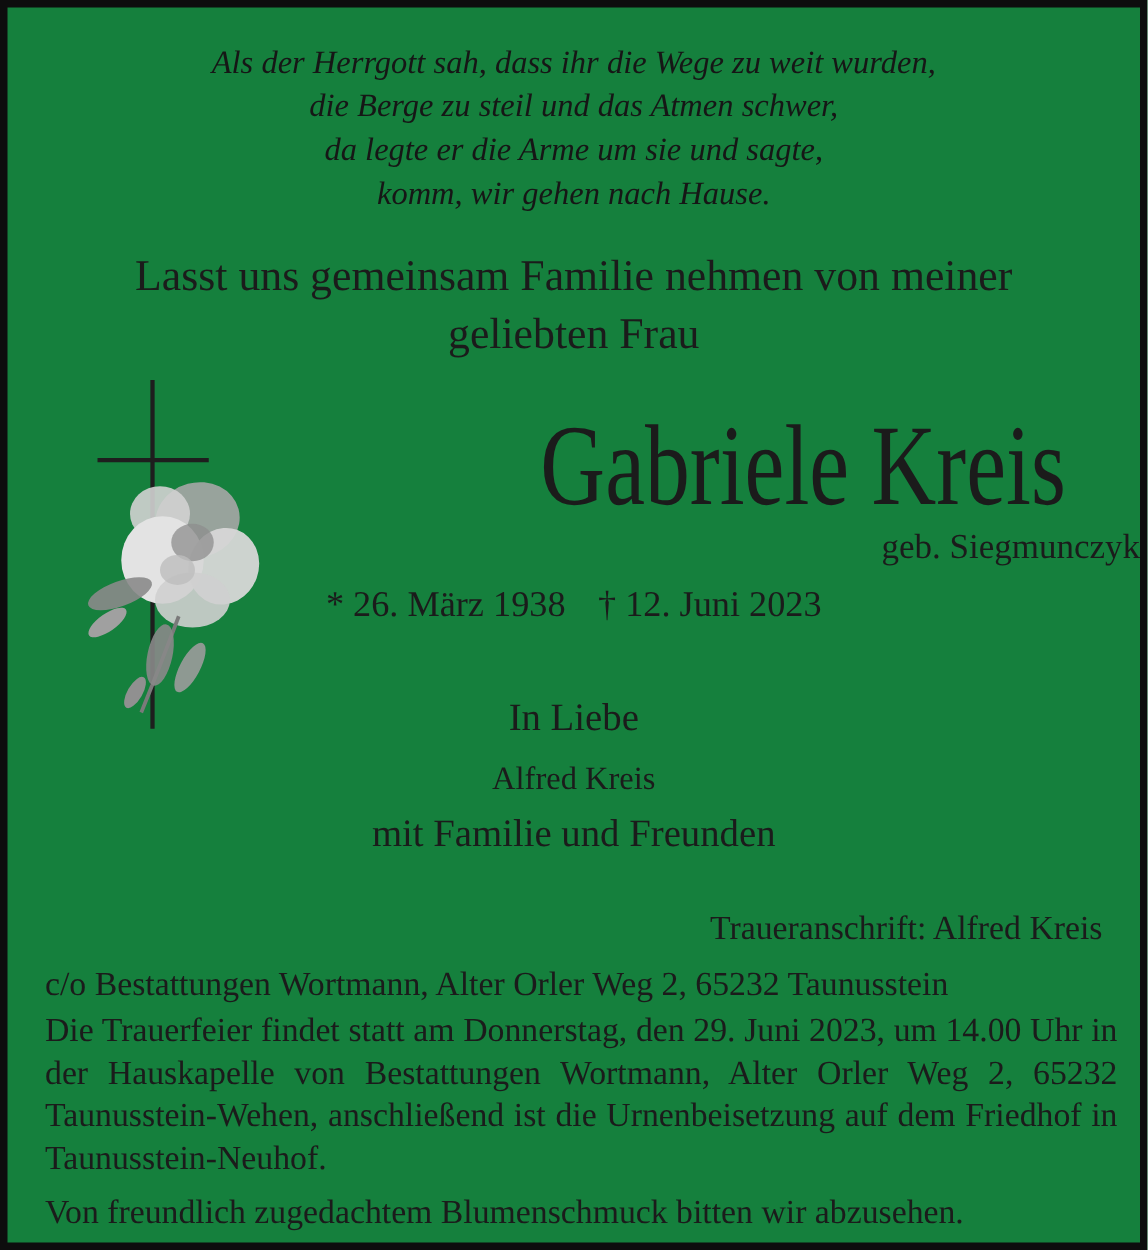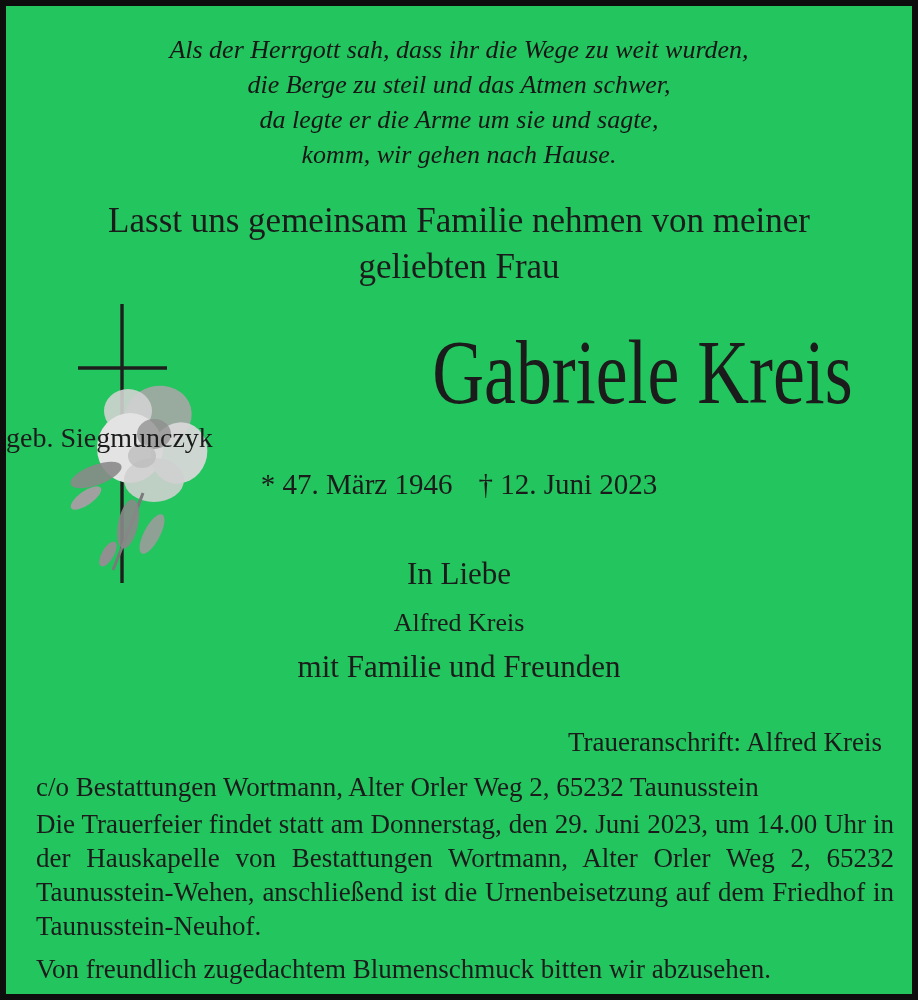--- a/index.html
+++ b/index.html
@@ -1,21 +1,21 @@
 <!DOCTYPE html>
 <html><head>
 <meta charset="utf-8">
 <style>
   * { margin: 0; padding: 0; box-sizing: border-box; }
   html, body { background: #e9e9e9; }
   .page {
     position: relative;
     width: 918px;
     height: 1000px;
-    background: #22c55e;
+    background: #15803d;
     border: 6px solid #0d0d0d;
     font-family: "Liberation Serif", "DejaVu Serif", serif;
     color: #1b1b1b;
     overflow: hidden;
   }
   .abs { position: absolute; left: 0; right: 0; }
 
   .poem {
     top: 26px;
     text-align: center;
@@ -43,21 +43,21 @@
     font-size: 92px;
     line-height: 1;
     white-space: nowrap;
   }
   .name .squeeze {
     display: inline-block;
     transform: scaleX(0.78);
   }
   .maiden {
     top: 416px;
-    text-align: left;
+    text-align: right;
     font-size: 28px;
   }
   .dates {
     top: 462px;
     text-align: center;
     font-size: 29px;
   }
   .dates .birth { margin-right: 26px; }
   .farewell-heading { top: 550px; text-align: center; font-size: 31px; }
   .farewell-mourner { top: 602px; text-align: center; font-size: 26px; }
@@ -121,21 +121,21 @@
     </svg>
   </div>
 
   <div class="abs name">
     <span class="squeeze">Gabriele Kreis</span>
   </div>
 
   <div class="abs maiden">geb. Siegmunczyk</div>
 
   <div class="abs dates">
-    <span class="birth">* 47. März 1946</span><span>† 12. Juni 2023</span>
+    <span class="birth">* 26. März 1938</span><span>† 12. Juni 2023</span>
   </div>
 
   <div class="abs farewell-heading">In Liebe</div>
   <div class="abs farewell-mourner">Alfred Kreis</div>
   <div class="abs farewell-family">mit Familie und Freunden</div>
 
   <div class="abs address-1">Traueranschrift: Alfred Kreis</div>
   <div class="abs address-2">c/o Bestattungen Wortmann, Alter Orler Weg 2, 65232 Taunusstein</div>
 
   <p class="abs ceremony">Die Trauerfeier findet statt am Donnerstag, den 29. Juni 2023, um 14.00 Uhr in der Hauskapelle von Bestattungen Wortmann, Alter Orler Weg 2, 65232 Taunusstein-Wehen, anschließend ist die Urnenbeisetzung auf dem Friedhof in Taunusstein-Neuhof.</p>

